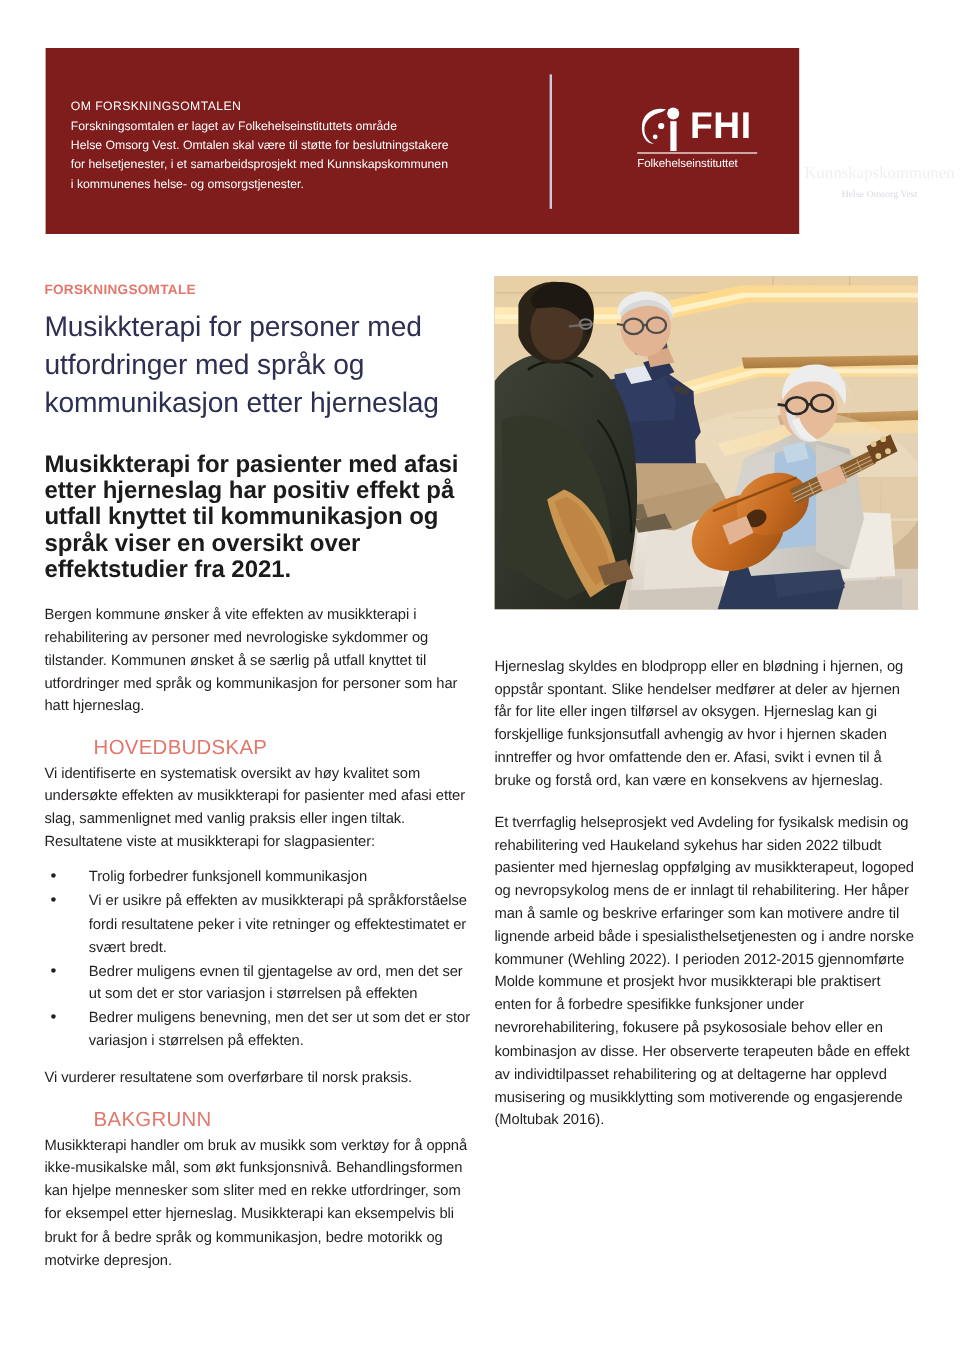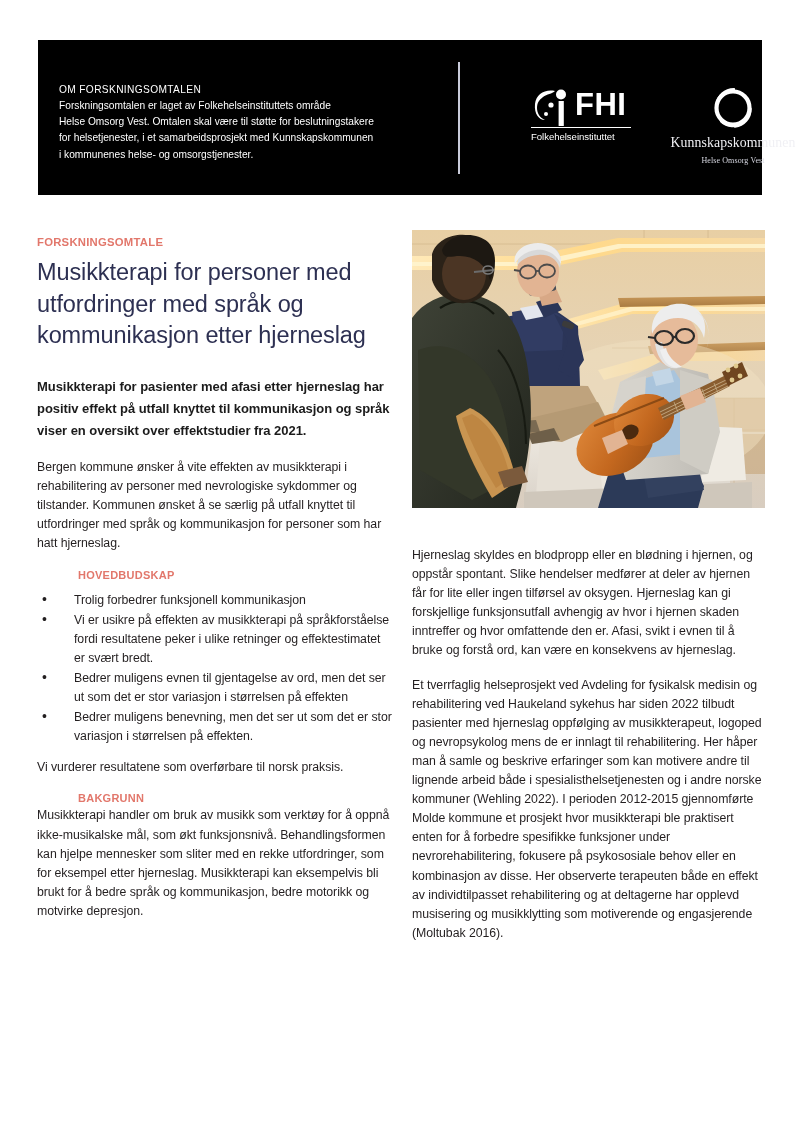--- a/index.html
+++ b/index.html
@@ -14,23 +14,23 @@
     font-family: "Liberation Sans", sans-serif;
     color: #231f20;
     overflow: hidden;
   }
 
   
   .banner {
     position: absolute;
     left: 38px;
     top: 40px;
-    width: 724px;
+    width: 628px;
     height: 155px;
-    background: #000000;
+    background: #7f1d1d;
     box-sizing: border-box;
   }
   .banner-inner {
     position: absolute;
     left: 21px;
     top: 42px;
     width: 390px;
   }
   .banner-heading {
     color: #ffffff;
@@ -150,38 +150,38 @@
   .doc-title {
     color: #2d3052;
     font-size: 23.5px;
     font-weight: normal;
     line-height: 31.5px;
     letter-spacing: -0.1px;
     margin: 0 0 24px 0;
   }
   .lede {
     color: #1b1b1b;
-    font-size: 13px;
+    font-size: 20px;
     font-weight: bold;
     line-height: 22.2px;
     letter-spacing: -0.05px;
     margin: 0 0 16px 0;
   }
   .para {
     font-size: 12.3px;
     line-height: 19.1px;
     letter-spacing: -0.05px;
     margin: 0 0 15px 0;
     color: #231f20;
   }
   .para.tight { margin-bottom: 7px; }
   .section-head {
     color: #e2776b;
-    font-size: 11px;
-    font-weight: bold;
+    font-size: 17px;
+    font-weight: normal;
     letter-spacing: 0.25px;
     margin: 0 0 2px 0;
     padding-left: 41px;
   }
   .bullets {
     list-style: none;
     margin: 10px 0 12px 0;
     padding: 0;
   }
   .bullets li {
@@ -440,24 +440,25 @@
 
   <div class="kicker">FORSKNINGSOMTALE</div>
 
   <h1 class="doc-title">Musikkterapi for personer med utfordringer med språk og kommunikasjon etter hjerneslag</h1>
 
   <p class="lede">Musikkterapi for pasienter med afasi etter hjerneslag har positiv effekt på utfall knyttet til kommunikasjon og språk viser en oversikt over effektstudier fra 2021.</p>
 
   <p class="para">Bergen kommune ønsker å vite effekten av musikkterapi i rehabilitering av personer med nevrologiske sykdommer og tilstander. Kommunen ønsket å se særlig på utfall knyttet til utfordringer med språk og kommunikasjon for personer som har hatt hjerneslag.</p>
 
   <div class="section-head">HOVEDBUDSKAP</div>
+  <p class="para tight">Vi identifiserte en systematisk oversikt av høy kvalitet som undersøkte effekten av musikkterapi for pasienter med afasi etter slag, sammenlignet med vanlig praksis eller ingen tiltak. Resultatene viste at musikkterapi for slagpasienter:</p>
 
   <ul class="bullets">
     <li>Trolig forbedrer funksjonell kommunikasjon</li>
-    <li>Vi er usikre på effekten av musikkterapi på språkforståelse fordi resultatene peker i ulike retninger og effektestimatet er svært bredt.</li>
+    <li>Vi er usikre på effekten av musikkterapi på språkforståelse fordi resultatene peker i vite retninger og effektestimatet er svært bredt.</li>
     <li>Bedrer muligens evnen til gjentagelse av ord, men det ser ut som det er stor variasjon i størrelsen på effekten</li>
     <li>Bedrer muligens benevning, men det ser ut som det er stor variasjon i størrelsen på effekten.</li>
   </ul>
 
   <p class="para">Vi vurderer resultatene som overførbare til norsk praksis.</p>
 
   <div class="section-head">BAKGRUNN</div>
   <p class="para">Musikkterapi handler om bruk av musikk som verktøy for å oppnå ikke-musikalske mål, som økt funksjonsnivå. Behandlingsformen kan hjelpe mennesker som sliter med en rekke utfordringer, som for eksempel etter hjerneslag. Musikkterapi kan eksempelvis bli brukt for å bedre språk og kommunikasjon, bedre motorikk og motvirke depresjon.</p>
 </div>
 

